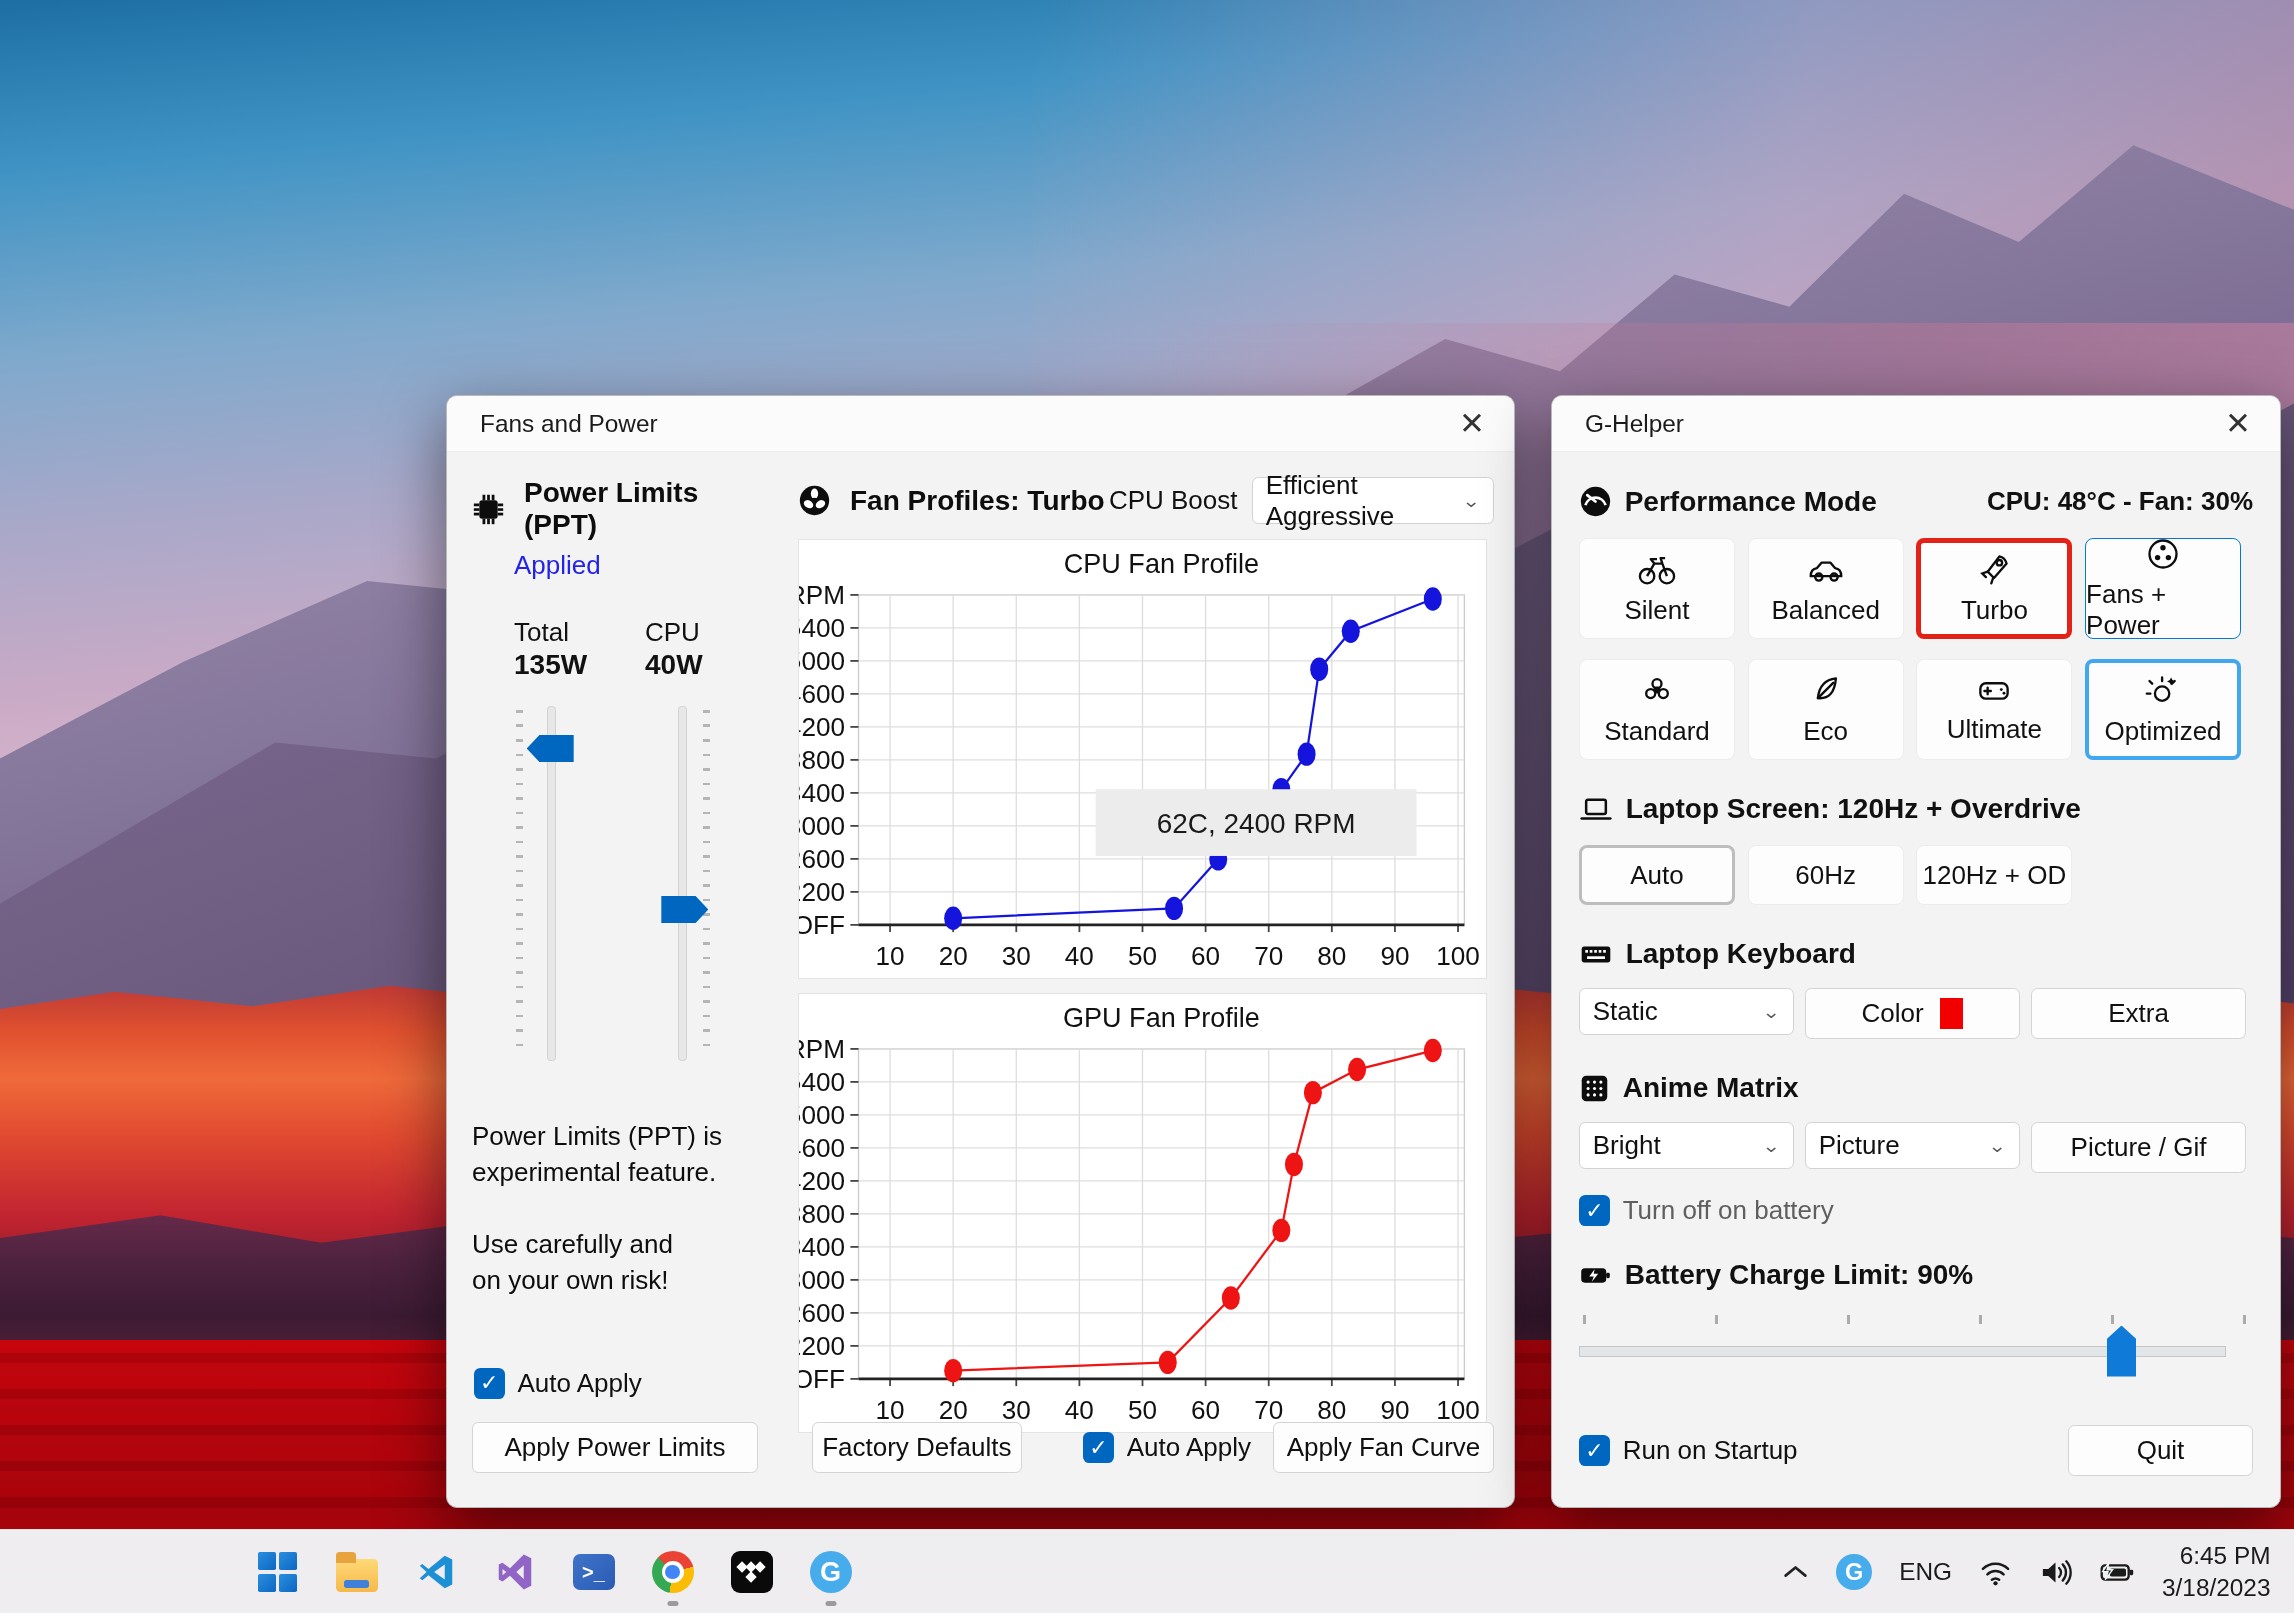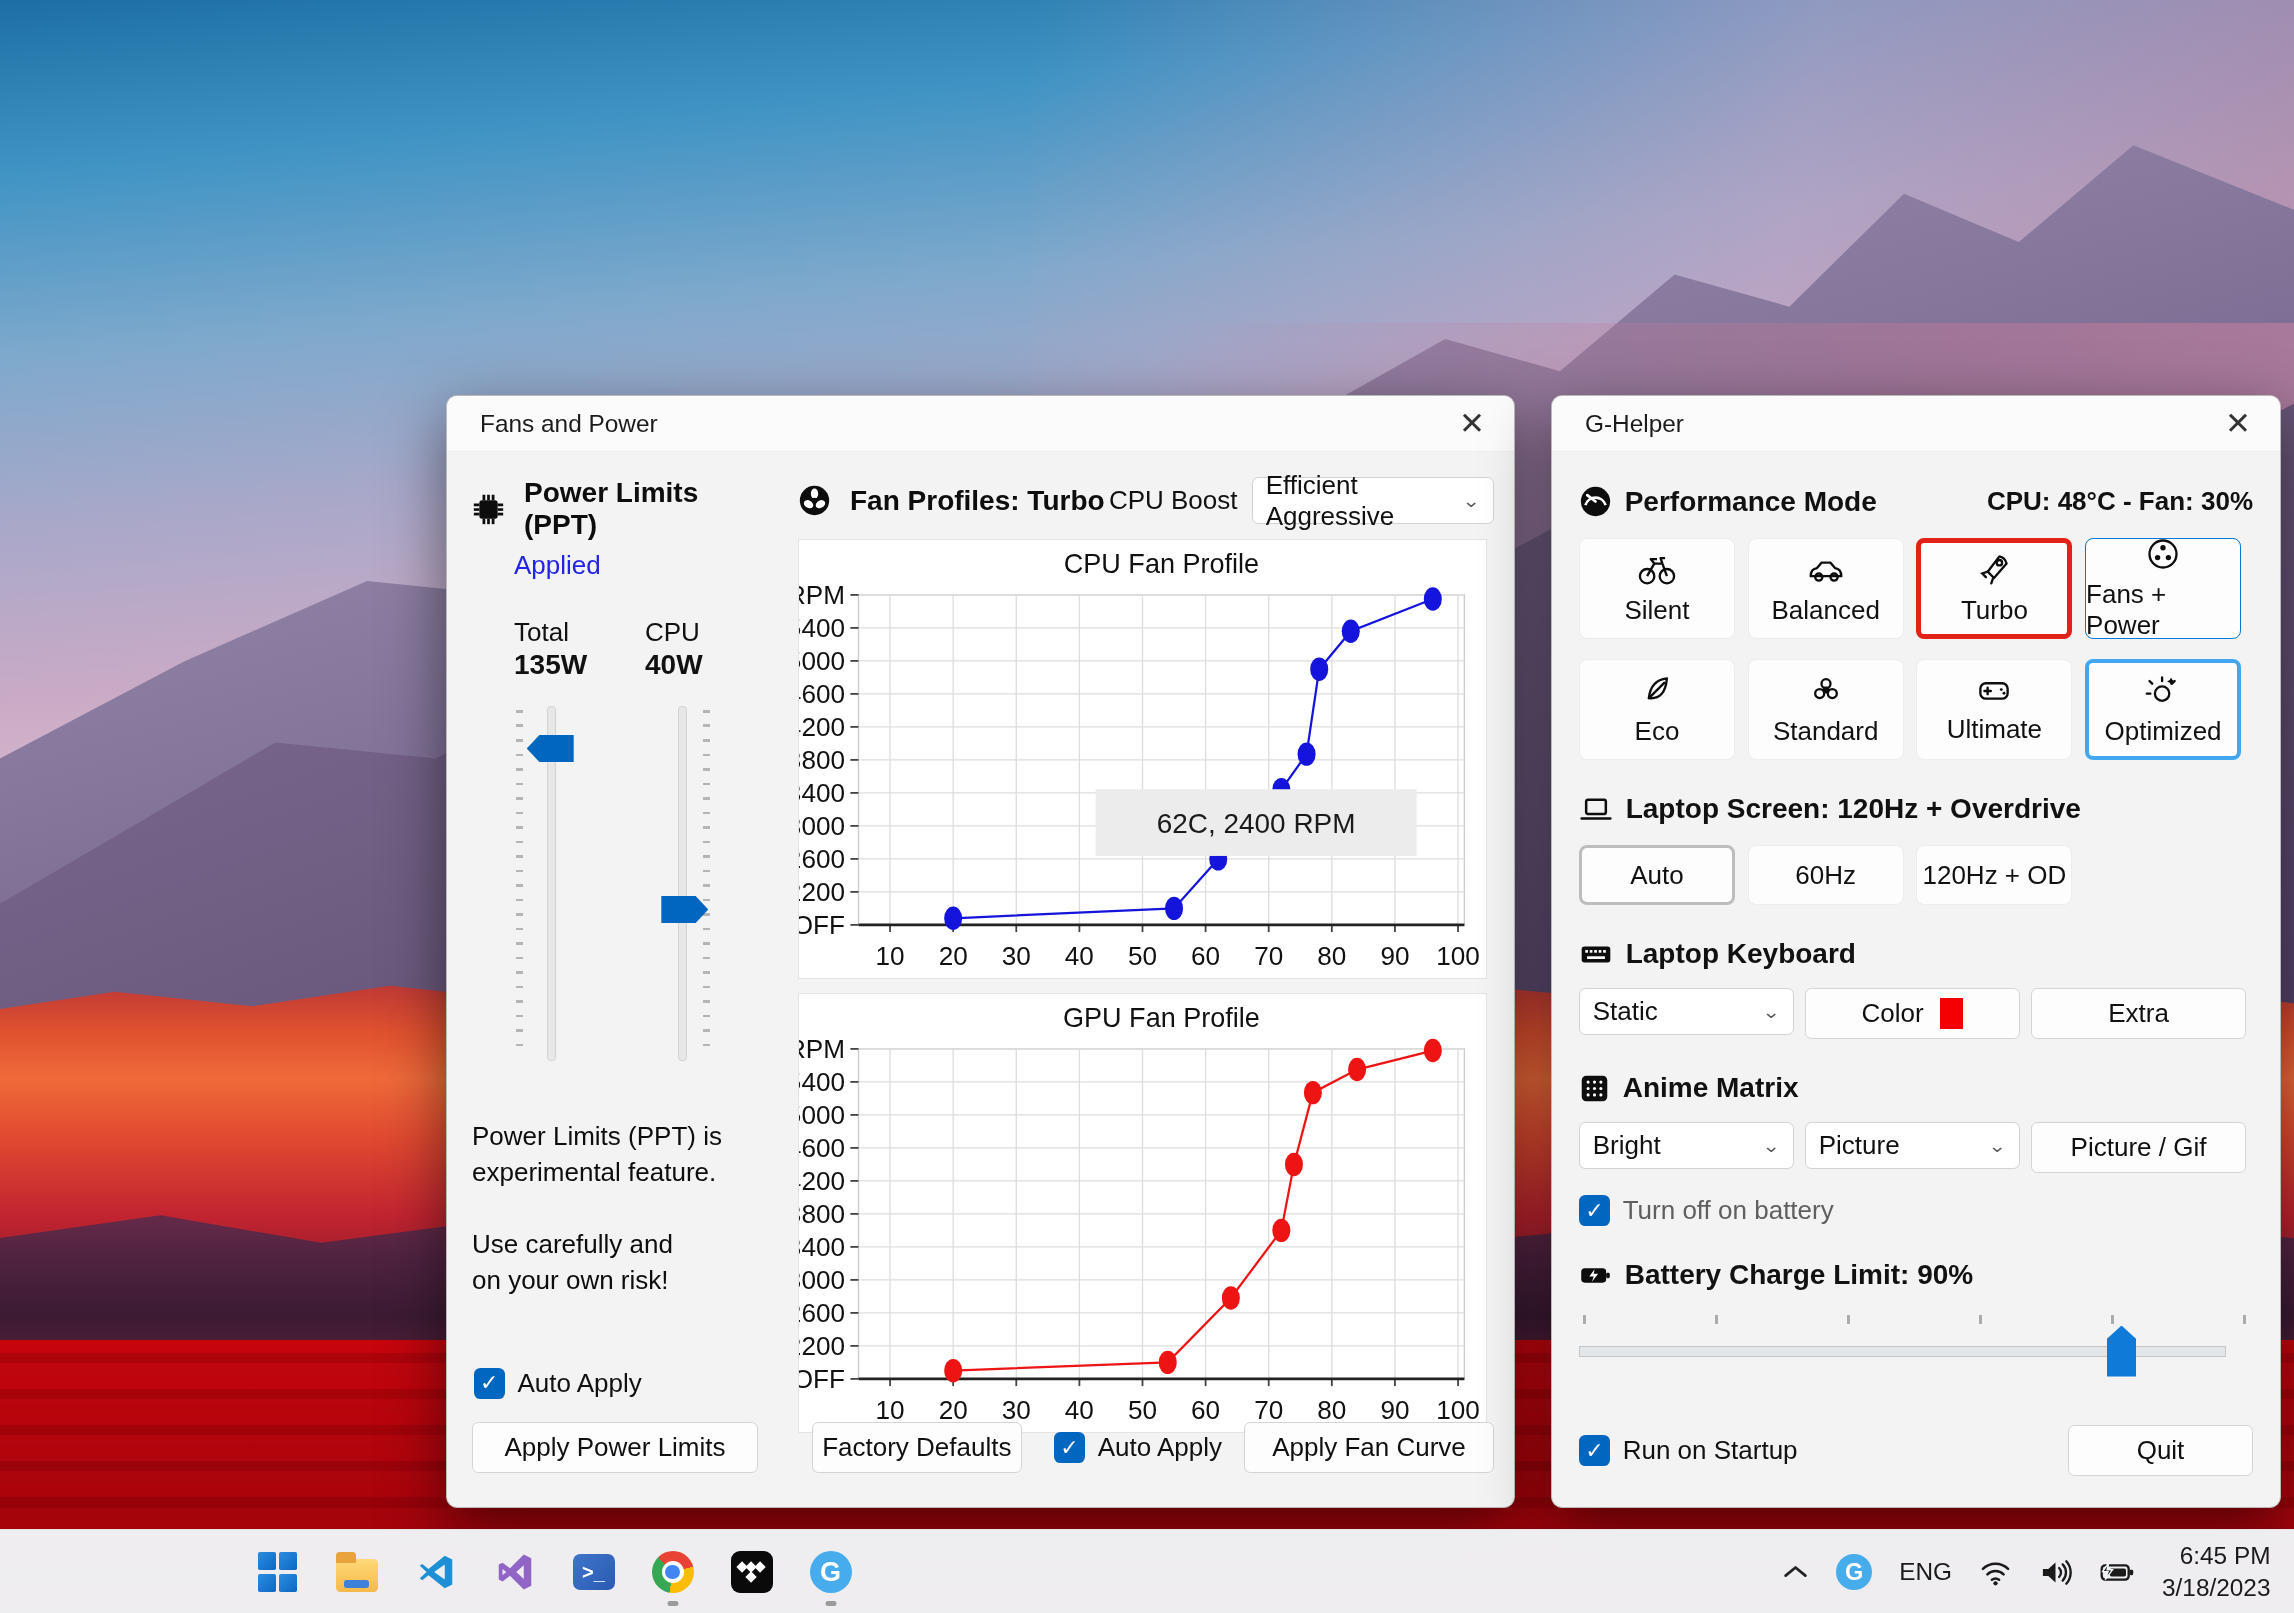--- a/index.html
+++ b/index.html
@@ -88,21 +88,21 @@
     display:flex; align-items:center; padding:0 12.7px; font-size:26px; }
   .select .chev { margin-left:auto; color:#5a5a5a; font-size:22px; transform:scaleY(.8); }
   .boost-select { width:242px; }
   .chart-card { background:#fff; border:0.9px solid #e3e3e3; margin-top:14.5px; width:689px; height:440px; }
   .chart-card svg { display:block; width:100%; height:100%; }
   svg text { font-family:"Liberation Sans","DejaVu Sans",sans-serif; }
   .fp-bottom { position:absolute; left:12px; right:0; bottom:34px; display:flex; align-items:center; }
   .btn.defaults { width:210px; height:51px; margin-left:1.8px; }
   .fp-bottom .spacer { flex:1; }
   .fp-bottom .checkrow { margin-right:22px; }
-  .btn.applycurve { width:250px; height:51px;text-align:right; }
+  .btn.applycurve { width:221px; height:51px;text-align:right; }
 
   
   .gh-body { position:absolute; top:56px; left:0; right:0; bottom:0; padding:0 27px; }
   .gh-sec-head { display:flex; align-items:center; gap:12.7px; margin-top:33px; }
   .gh-sec-head .htext { font-size:28px; font-weight:bold; }
   .gh-sec-head .status { margin-left:auto; font-size:26px; font-weight:bold; }
   .mode-row { display:flex; gap:12.7px; margin-top:20px; }
   .mode-btn { width:156px; height:101px; background:#fdfdfd; border:1.8px solid #ececec; border-radius:8.1px;
     display:flex; flex-direction:column; align-items:center; justify-content:center; gap:7.2px; }
   .mode-btn .mlabel { font-size:26px; }
@@ -501,36 +501,36 @@
               </svg>
           </span>
           <span class="mlabel">Fans + Power</span>
         </div>
       </div>
 
       <div class="mode-row">
         <div class="mode-btn">
           <span class="icon">
             <svg width="36" height="36" viewBox="0 0 40 40" fill="none" stroke="#0d0d0d" stroke-width="2.6">
-                <path d="M31 7 Q13 9 11 29 Q29 31 31 7 z" stroke-linejoin="round"></path>
-                <path d="M11 29 Q20 20 28 12" stroke-linecap="round"></path>
-              </svg>
-          </span>
-          <span class="mlabel">Eco</span>
-        </div>
-        <div class="mode-btn">
-          <span class="icon">
-            <svg width="36" height="36" viewBox="0 0 40 40" fill="none" stroke="#0d0d0d" stroke-width="2.6">
                 <circle cx="20" cy="13" r="5"></circle>
                 <circle cx="13" cy="24" r="5"></circle>
                 <circle cx="27" cy="24" r="5"></circle>
                 <circle cx="20" cy="20" r="4" fill="#0d0d0d" stroke="none"></circle>
               </svg>
           </span>
           <span class="mlabel">Standard</span>
+        </div>
+        <div class="mode-btn">
+          <span class="icon">
+            <svg width="36" height="36" viewBox="0 0 40 40" fill="none" stroke="#0d0d0d" stroke-width="2.6">
+                <path d="M31 7 Q13 9 11 29 Q29 31 31 7 z" stroke-linejoin="round"></path>
+                <path d="M11 29 Q20 20 28 12" stroke-linecap="round"></path>
+              </svg>
+          </span>
+          <span class="mlabel">Eco</span>
         </div>
         <div class="mode-btn">
           <span class="icon">
             <svg width="40" height="33" viewBox="0 0 44 36" fill="none" stroke="#0d0d0d" stroke-width="2.6">
                 <rect x="7" y="10" width="30" height="17" rx="6"></rect>
                 <path d="M15 15 v7 M11.5 18.5 h7" stroke-linecap="round"></path>
                 <circle cx="30" cy="17" r="1.6" fill="#0d0d0d" stroke="none"></circle>
                 <circle cx="33" cy="21" r="1.6" fill="#0d0d0d" stroke="none"></circle>
               </svg>
           </span>

